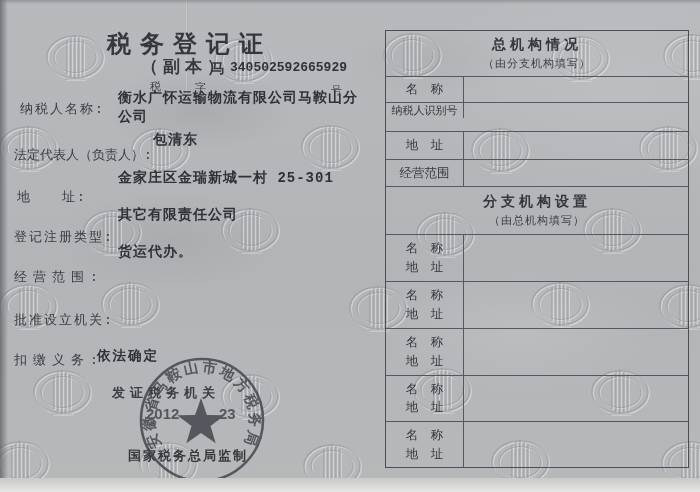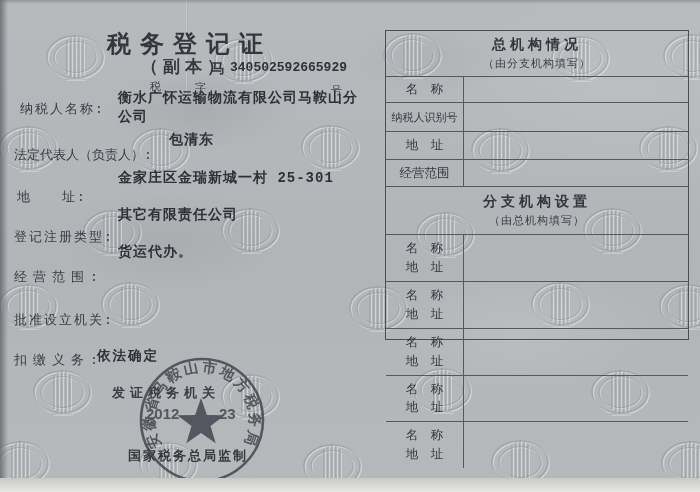--- a/index.html
+++ b/index.html
@@ -33,39 +33,39 @@
   .serial{font-family:"Liberation Mono","DejaVu Sans Mono",monospace;font-size:13px;font-weight:bold;letter-spacing:0px;color:#2f3237;text-align:center;}
   .tiny{font-size:11px;color:#3b3e43;}
   .lbl{font-size:13px;color:#393c41;letter-spacing:2px;white-space:nowrap;}
   .lbl.sp{letter-spacing:6px;}
   .val{font-size:14px;font-weight:bold;color:#2e3136;letter-spacing:1px;}
   .nameval{width:248px;line-height:19px;}
   .footer{font-size:13px;letter-spacing:2px;color:#34373c;font-weight:bold;}
   .issuing{font-size:13px;letter-spacing:5px;color:#393d44;font-weight:bold;}
 
   
-  .rtable{position:absolute;left:385px;top:30px;width:304px;height:310px;
+  .rtable{position:absolute;left:385px;top:30px;width:304px;height:438px;
     border:1.5px solid #4b4e53;box-sizing:border-box;z-index:3;}
   .sec-header{display:flex;flex-direction:column;align-items:center;justify-content:center;
     border-bottom:1px solid #55585d;box-sizing:border-box;}
   .sec-h1{height:46px;}
   .sec-h2{height:48px;}
   .sec-title{font-size:14px;font-weight:bold;letter-spacing:4px;color:#34373c;}
   .sec-sub{font-size:11px;letter-spacing:1px;color:#3b3e43;margin-top:2px;}
   .trow{display:flex;border-bottom:1px solid #55585d;box-sizing:border-box;}
   .trow:last-child{border-bottom:none;}
   .tlabel{width:78px;border-right:1px solid #55585d;box-sizing:border-box;
     display:flex;align-items:center;justify-content:center;
     font-size:12.5px;color:#34373c;text-align:center;}
   .tlabel.small{font-size:11px;letter-spacing:0;}
   .tvalue{flex:1;}
   .pairlabel{width:78px;border-right:1px solid #55585d;box-sizing:border-box;
     display:flex;flex-direction:column;justify-content:space-around;align-items:center;
     font-size:12.5px;color:#34373c;padding:4px 0;}
-  .r26{height:26px;} .r29{height:29px;} .r28{height:28px;} .r27{height:27px;}
+  .r26{height:26px;} .r29{height:29px;flex-direction:column;} .r28{height:28px;} .r27{height:27px;}
   .p47{height:47px;} .p46{height:46px;}
 
   .stampsvg{position:absolute;left:0;top:0;width:700px;height:492px;z-index:4;pointer-events:none;}
 </style>
 </head>
 <body>
 
 <div class="paper">
 
   <svg class="wm" viewBox="0 0 700 492">
@@ -122,21 +122,21 @@
   <div class="abs serialpfx" style="left:211px;top:60px;">马</div>
   <div class="abs serial" style="left:230px;top:60px;">340502592665929</div>
 
   <div class="abs tiny" style="left:150px;top:79px;">税</div>
   <div class="abs tiny" style="left:195px;top:80px;">字</div>
   <div class="abs tiny" style="left:331px;top:83px;">号</div>
 
   <div class="abs val nameval" style="left:118px;top:89px;">衡水广怀运输物流有限公司马鞍山分公司</div>
   <div class="abs lbl" style="left:20px;top:100px;">纳税人名称:</div>
 
-  <div class="abs val" style="left:153px;top:131px;padding-left:16px;">包清东</div>
+  <div class="abs val" style="left:153px;top:131px;">包清东</div>
   <div class="abs lbl" style="left:14px;top:146px;letter-spacing:0;text-align:center;">法定代表人（负责人）:</div>
 
   <div class="abs val" style="left:118px;top:169px;text-align:center;">金家庄区金瑞新城一村 25-301</div>
   <div class="abs lbl" style="left:17px;top:188px;">地　　址:</div>
 
   <div class="abs val" style="left:118px;top:206px;">其它有限责任公司</div>
   <div class="abs lbl" style="left:14px;top:228px;">登记注册类型:</div>
 
   <div class="abs val" style="left:118px;top:243px;">货运代办。</div>
   <div class="abs lbl sp" style="left:14px;top:268px;">经营范围:</div>

